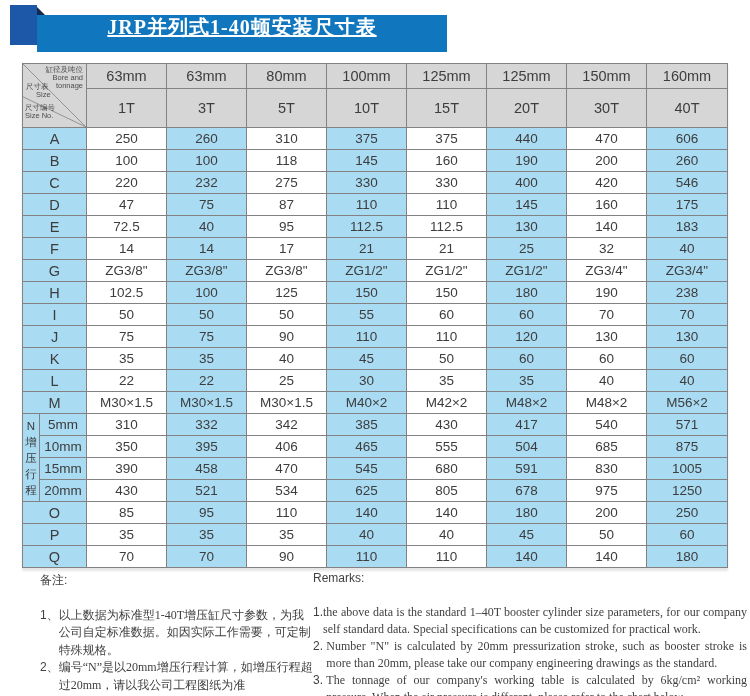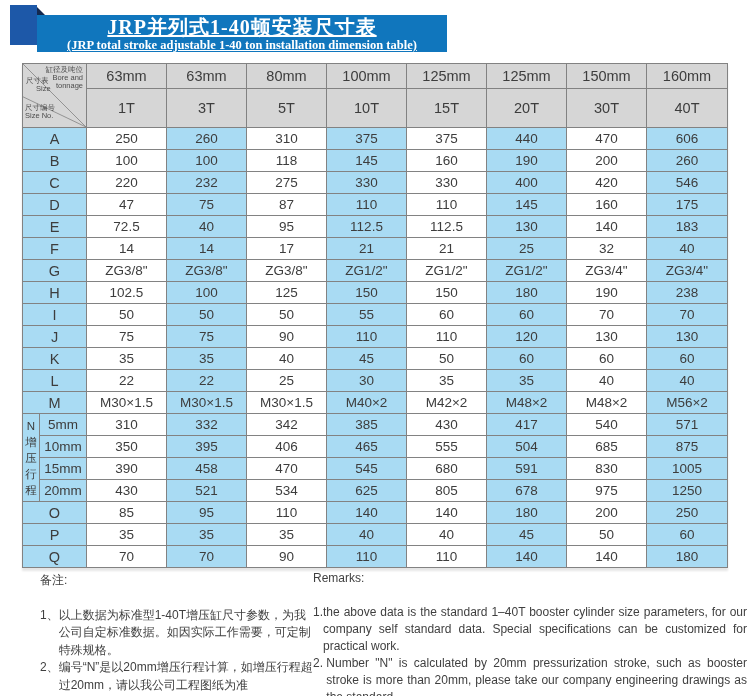--- a/index.html
+++ b/index.html
@@ -31,47 +31,46 @@
   td.w { background: #ffffff; }
   td.b { background: #a9dbf3; }
   td.lab { background: #a9dbf3; font-size: 14.5px; }
   td.sub { background: #a9dbf3; font-size: 13.5px; }
   td.nlab { background: #a9dbf3; font-size: 11.5px; padding: 0; line-height: 16px; white-space: normal; }
   td.nlab span { display: block; }
 
   th.corner { position: relative; padding: 0; }
   th.corner svg { position: absolute; left: 0; top: 0; width: 100%; height: 100%; }
   .c-lbl { position: absolute; font-size: 7.5px; line-height: 8px; color: #4c4c4c; }
-  .c-tl { left: 3px; top: 13px; text-align: left; }
+  .c-tl { left: 3px; top: 19px; text-align: left; }
   .c-tl .en { padding-left: 10px; }
   .c-tr { right: 3px; top: 2px; text-align: right; }
   .c-bl { left: 2px; bottom: 7px; text-align: left; }
   .c-lbl span { display: block; }
 
   
   .notes-cn { position: absolute; left: 40px; top: 572px; width: 274px;
               font-size: 12px; line-height: 17.5px; color: #3f3f3f; }
   .notes-en { position: absolute; left: 313px; top: 570px; width: 434px;
               font-size: 12px; line-height: 17px; color: #3f3f3f; text-align: justify; }
   .notes-title { margin-bottom: 17px; }
   .note { display: flex; }
   .note .num { flex: 0 0 auto; white-space: pre; }
-  .note .txt { flex: 1 1 auto; }
+  .note .txt { flex: 1 1 auto; font-family: Liberation Serif, serif; }
 </style>
 </head>
 <body>
 
 <div class="page">
 
   <div>
     <div class="banner-square"></div>
     <div class="banner-fold"></div>
     <div class="banner-ribbon">
       <div class="banner-title">JRP并列式1-40顿安装尺寸表</div>
-      <div class="banner-sub">(JRP total stroke adjustable 1-40 ton installation dimension table)</div>
     </div>
   </div>
 
   <div class="tbl-wrap">
     <table>
       <colgroup>
         <col style="width:17px">
           <col style="width:47px">
         <col style="width:80px">
           <col style="width:80px">

